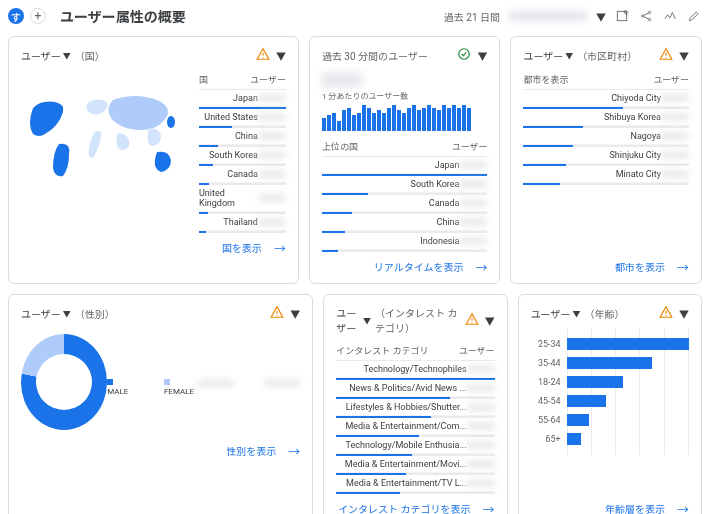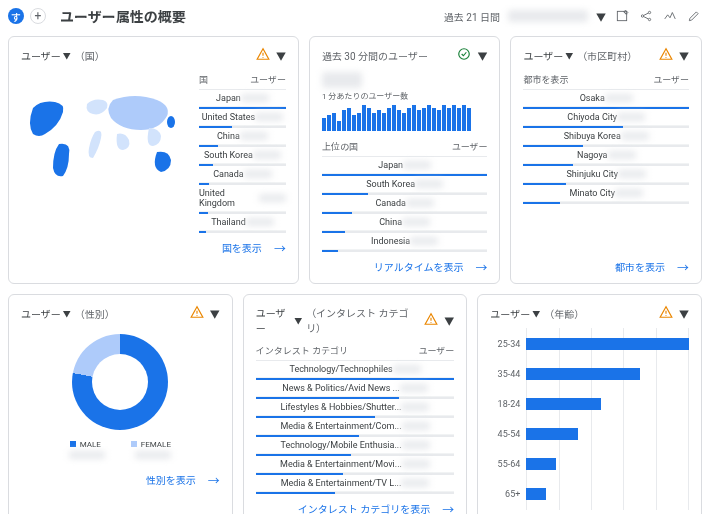--- a/index.html
+++ b/index.html
@@ -21,39 +21,39 @@
   .warn svg { width: 14px; height: 14px; }
   .warn, .check { cursor: pointer; }
   .link { color: #1a73e8; font-size: 10px; cursor: pointer; display: flex; align-items: center; gap: 12px; margin-left: auto; margin-top: 6px; }
   .arrow { font-size: 12px; }
 
   
   .map-card-body { display: flex; gap: 8px; }
   .map-svg { width: 170px; height: 100px; flex-shrink: 0; margin-top: 16px; }
   .tbl { flex: 1; }
   .tbl-hdr { display: flex; justify-content: space-between; font-size: 9px; color: #5f6368; border-bottom: 1px solid #e8eaed; padding: 3px 0; }
-  .tbl-row { display: flex; justify-content: center; align-items: center; padding: 3px 0; border-bottom: 1px solid #f1f3f4; font-size: 9px; }
+  .tbl-row { display: flex; justify-content: flex-end; align-items: center; padding: 3px 0; border-bottom: 1px solid #f1f3f4; font-size: 9px; }
   .row-val { width: 28px; height: 8px; }
   .barline { height: 2px; background: #e8eaed; position: relative; }
   .barline > div { height: 100%; background: #1a73e8; }
 
   
   .big-num { width: 40px; height: 16px; margin: 2px 0; }
   .mini-bars { display: flex; align-items: flex-end; gap: 1px; height: 26px; margin: 4px 0 6px 0; }
   .mini-bars div { width: 4px; background: #1a73e8; }
 
   
-  .donut-wrap { display: flex; flex-direction: column; align-items: center; padding: 6px 0; }
+  .donut-wrap { display: flex; align-items: center; padding: 6px 0; }
   .donut { width: 96px; height: 96px; border-radius: 50%; background: conic-gradient(#1a73e8 0 78%, #aecbfa 78% 100%); display:flex; align-items:center; justify-content:center; }
   .donut::after { content:""; width:56px; height:56px; background:#fff; border-radius:50%; }
   .legend { display: flex; gap: 30px; margin-top: 10px; font-size: 8px; }
   .legend span.sw { width: 6px; height: 6px; display: inline-block; margin-right: 4px; }
 
   
-  .hbars { display: flex; flex-direction: column; gap: 18px; padding: 6px 0; }
+  .hbars { display: flex; flex-direction: column; gap: 7px; padding: 6px 0; }
   .hbar-row { display: flex; align-items: center; gap: 6px; font-size: 9px; }
   .hbar-lbl { width: 30px; text-align: right; color: #5f6368; }
   .hbar-track { flex: 1; height: 12px; position: relative; }
   .hbar-fill { height: 100%; background: #1a73e8; }
   .vlines { position: absolute; top: 0; bottom: 0; left: 36px; right: 0; display: flex; justify-content: space-between; pointer-events: none; }
   .vlines div { width: 1px; background: #e8eaed; }
 </style>
 </head>
 <body>
 
@@ -329,29 +329,20 @@
           <span class="drop caret">▼</span>
         </div>
       </div>
       <div class="tbl-hdr">
           <span>都市を表示</span>
           <span>ユーザー</span>
         </div>
       <div id="city-rows">
           <div>
             <div class="tbl-row">
-              <span>Osaka</span>
-              <span class="row-val blur"></span>
-            </div>
-            <div class="barline">
-              <div style="width:100%"></div>
-            </div>
-          </div>
-          <div>
-            <div class="tbl-row">
               <span>Chiyoda City</span>
               <span class="row-val blur"></span>
             </div>
             <div class="barline">
               <div style="width:60%"></div>
             </div>
           </div>
           <div>
             <div class="tbl-row">
               <span>Shibuya Korea</span>

